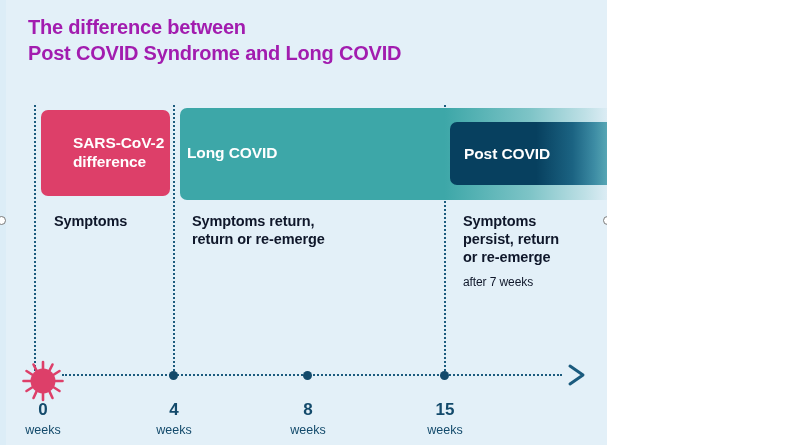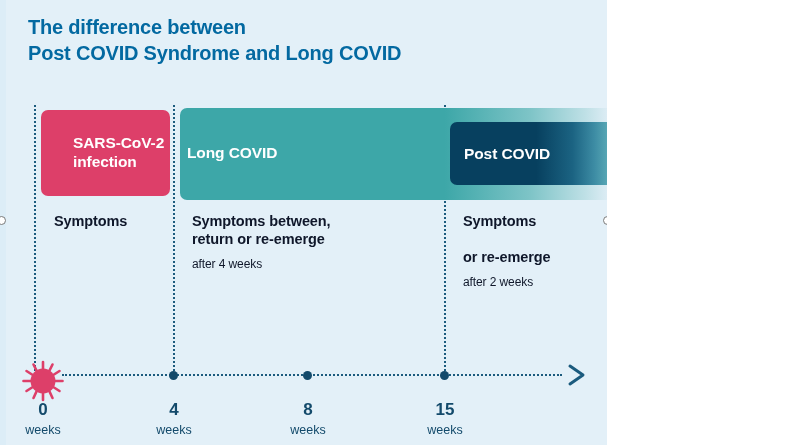--- a/index.html
+++ b/index.html
@@ -13,21 +13,21 @@
   
   #infographic{
     position:absolute;left:0;top:0;width:607px;height:445px;
     background:#e3f0f8;overflow:hidden;
   }
   
   #edge-strip{position:absolute;left:0;top:0;width:6px;height:445px;background:#dcedf7;}
 
   #title{
     position:absolute;left:28px;top:14px;width:540px;
-    color:#0369a1;font-weight:bold;font-size:20px;line-height:26px;
+    color:#a21caf;font-weight:bold;font-size:20px;line-height:26px;
     letter-spacing:-0.2px;
   }
   #title .l2{display:block;}
 
   
   .vguide{
     position:absolute;width:0;top:105px;height:270px;
     border-left:2px dotted #1b5b7e;
   }
 
@@ -119,45 +119,44 @@
     <div class="vguide" style="left:34px;"></div>
     <div class="vguide" style="left:173px;"></div>
     <div class="vguide" style="left:444px;"></div>
 
     <div id="bar-long" class="bar"></div>
     <div id="lbl-long" class="bar-label">Long COVID</div>
 
     <div id="bar-acute" class="bar"></div>
     <div id="lbl-acute" class="bar-label">
       <span>SARS-CoV-2</span><br>
-      <span>infection</span>
+      <span>difference</span>
     </div>
 
     <div id="bar-post" class="bar"></div>
     <div id="lbl-post" class="bar-label">Post COVID</div>
 
     <div id="desc-1" class="desc">
       <div class="h">Symptoms</div>
     </div>
 
     <div id="desc-2" class="desc">
       <div class="h">
-        <span>Symptoms between,</span><br>
+        <span>Symptoms return,</span><br>
         <span>return or re-emerge</span>
       </div>
-      <div class="s">after 4 weeks</div>
     </div>
 
     <div id="desc-3" class="desc">
       <div class="h">
         <span>Symptoms</span><br>
-        <br>
+        <span>persist, return</span><br>
         <span>or re-emerge</span>
       </div>
-      <div class="s">after 2 weeks</div>
+      <div class="s">after 7 weeks</div>
     </div>
 
     <div id="timeline">
       <div id="axis"></div>
 
       <div class="tick-dot" style="left:169px;"></div>
       <div class="tick-dot" style="left:303px;"></div>
       <div class="tick-dot" style="left:440px;"></div>
 
       <div class="tick-lbl" style="left:8px;top:40px;">

